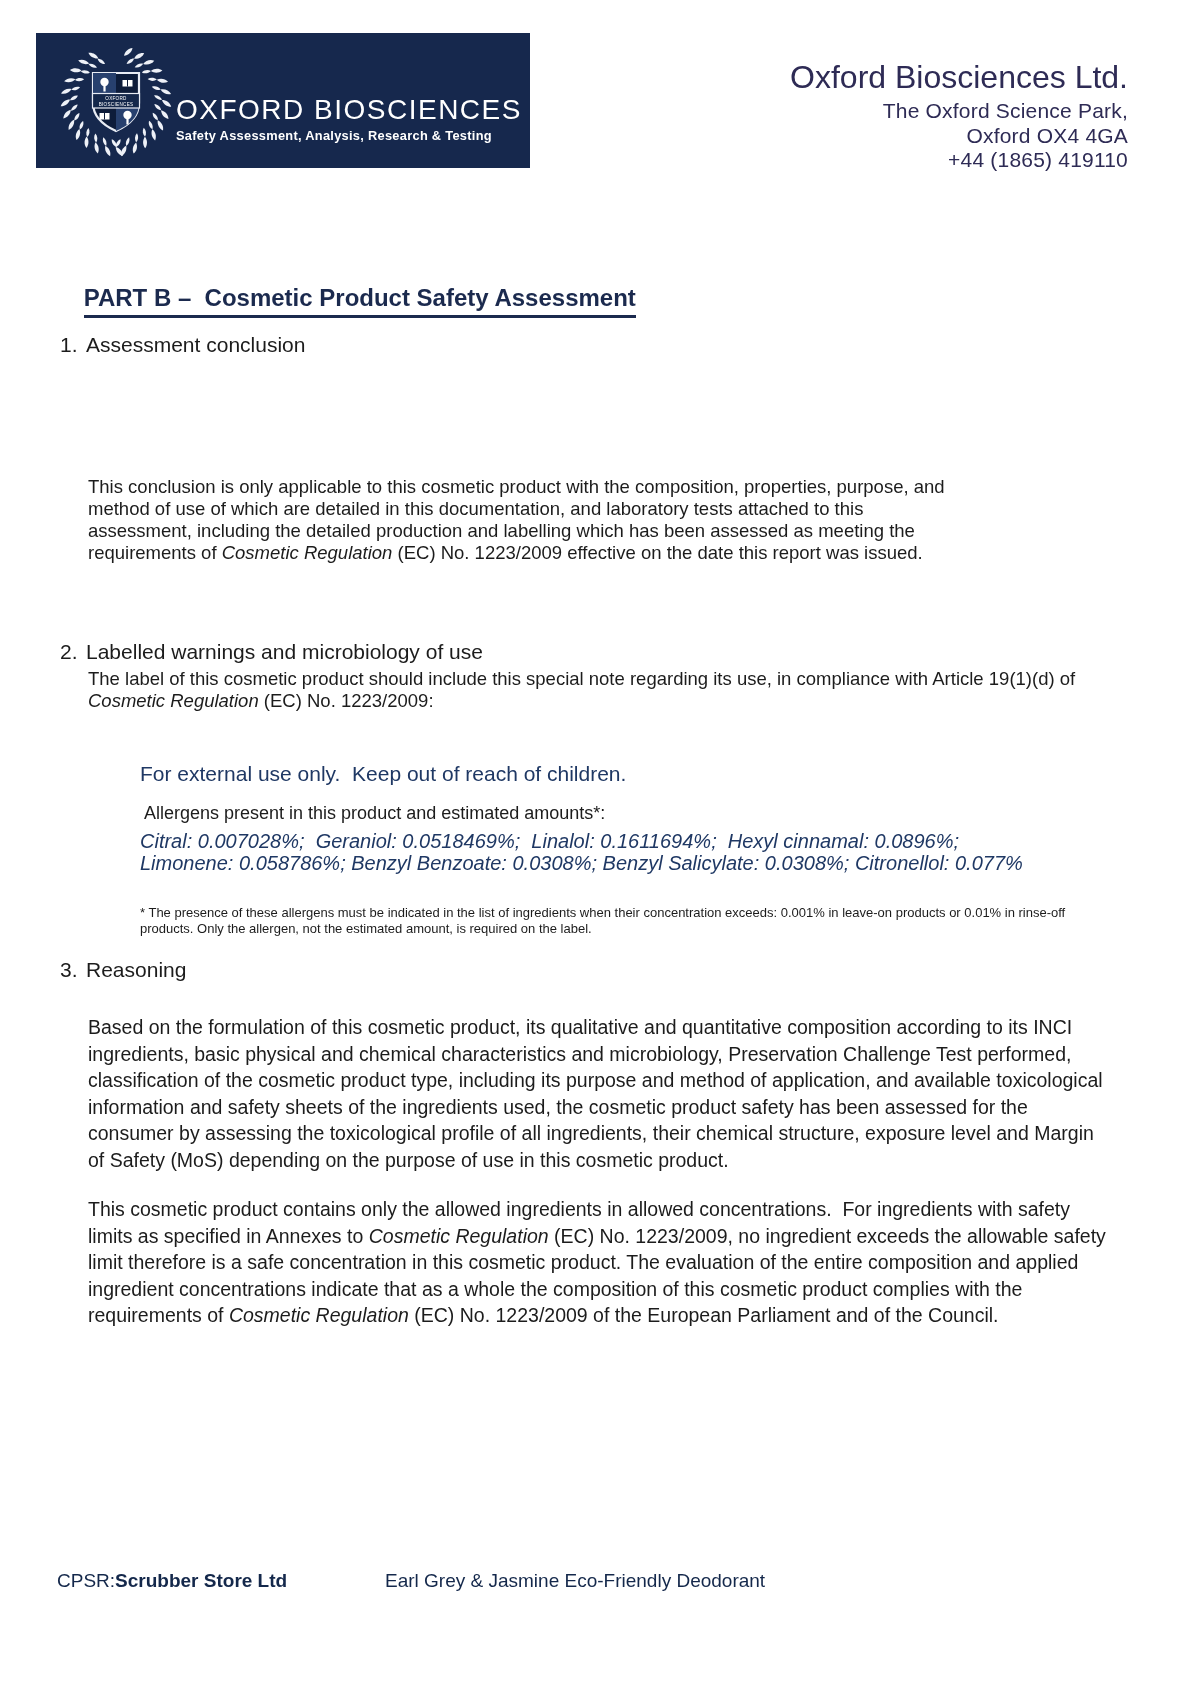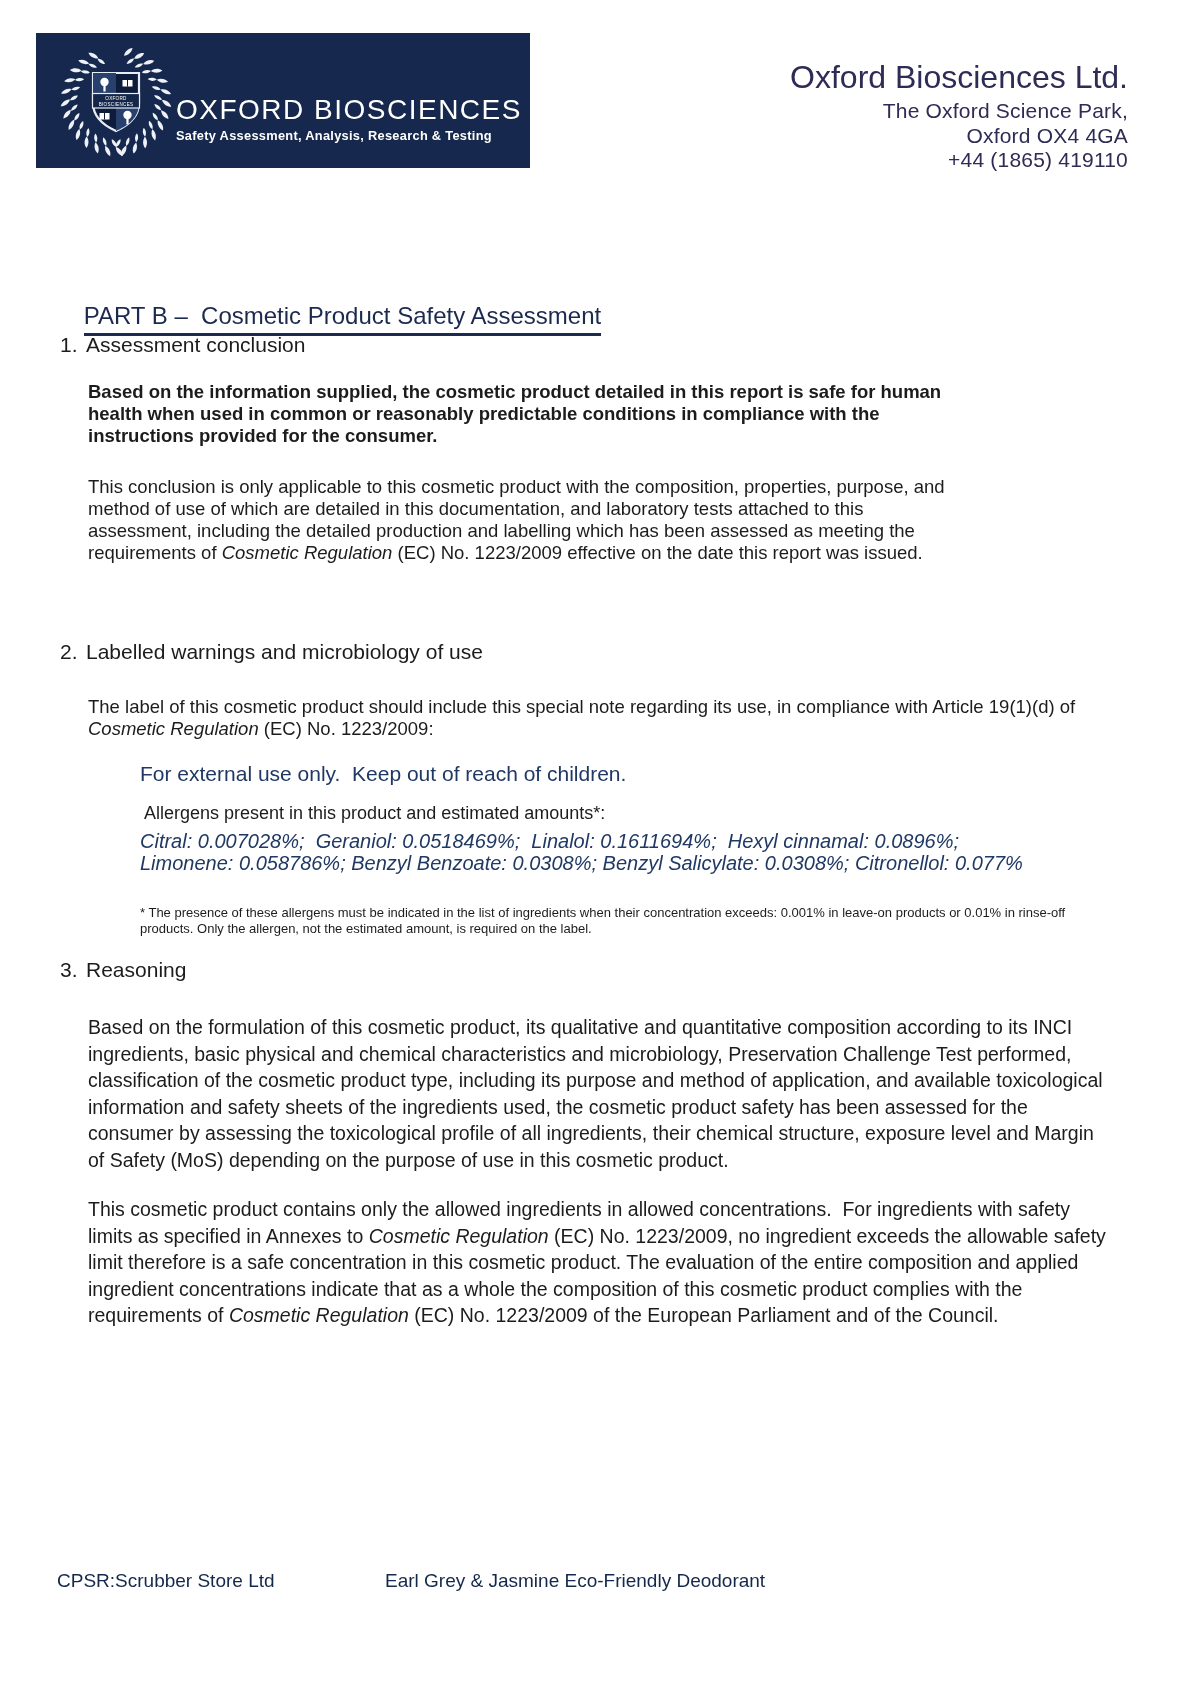--- a/index.html
+++ b/index.html
@@ -6,49 +6,49 @@
   .page{position:relative;width:1190px;height:1684px;background:#ffffff;
         font-family:"Liberation Sans","DejaVu Sans",sans-serif;color:#1c1c1c;overflow:hidden;}
 
   
   .banner{position:absolute;left:36px;top:33px;width:426px;height:135px;}
   .hdr-right{position:absolute;top:58px;right:62px;text-align:right;color:#2e2b55;}
   .hdr-company{font-size:32px;line-height:38px;margin-bottom:3px;}
   .hdr-line{font-size:21px;line-height:24.5px;letter-spacing:0.2px;}
 
   
-  .title{position:absolute;left:57px;top:274px;font-size:24px;font-weight:normal;color:#1b2a4e;white-space:pre;}
+  .title{position:absolute;left:57px;top:256px;font-size:24px;font-weight:bold;color:#1b2a4e;white-space:pre;}
   .title-underline{display:inline-block;border-bottom:3px solid #1b2a4e;padding-bottom:3px;}
 
   
   .sec-h{position:absolute;left:60px;font-size:21px;color:#1c1c1c;display:flex;}
   .sec-num{width:26px;flex:none;}
   #sec1-h{top:333px;}
   #sec2-h{top:640px;}
   #sec3-h{top:958px;}
 
   
   .para{position:absolute;left:88px;font-size:18.5px;line-height:22px;white-space:pre-wrap;margin:0;}
   #s1-bold{top:381px;width:858px;font-weight:bold;}
   #s1-para{top:476px;width:862px;}
-  #s2-para{top:696px;width:1025px;}
+  #s2-para{top:668px;width:1025px;}
   #s3-para1{top:1014px;width:1018px;font-size:19.5px;line-height:26.5px;}
   #s3-para2{top:1196px;width:1018px;font-size:19.5px;line-height:26.5px;}
 
   .warning{position:absolute;left:140px;top:762px;font-size:21px;color:#1f3864;white-space:pre-wrap;}
   .allerg-intro{position:absolute;left:144px;top:803px;font-size:18px;color:#1c1c1c;}
   .allergens{position:absolute;left:140px;top:831px;width:914px;font-size:20px;line-height:21.5px;
              font-style:italic;color:#1f3864;white-space:pre-wrap;}
   .footnote{position:absolute;left:140px;top:905px;width:970px;font-size:13px;line-height:15.5px;color:#1c1c1c;}
 
   .em{font-style:italic;}
 
   
   .footer{position:absolute;left:57px;top:1570px;font-size:19px;color:#14284b;}
-  .footer-company{font-weight:normal;}
+  .footer-company{font-weight:bold;}
   .footer-product{position:absolute;left:328px;top:0;white-space:nowrap;}
 </style>
 </head>
 <body>
 
 <div class="page">
 
   <div class="banner">
     <svg viewBox="0 0 494 135" width="494" height="135">
       <defs>
@@ -154,21 +154,20 @@
   </div>
 
   <div class="title">
     <span class="title-underline">PART B –  Cosmetic Product Safety Assessment</span>
   </div>
 
   <div class="sec-h" id="sec1-h">
     <span class="sec-num">1.</span>
     <span>Assessment conclusion</span>
   </div>
-  <p class="para" id="s1-bold">Based on the information supplied, the cosmetic product detailed in this report is safe for human health when used in common or reasonably predictable conditions in compliance with the instructions provided for the consumer.</p>
   <p class="para" id="s1-para"><span>This conclusion is only applicable to this cosmetic product with the composition, properties, purpose, and method of use of which are detailed in this documentation, and laboratory tests attached to this assessment, including the detailed production and labelling which has been assessed as meeting the requirements of </span><span class="em">Cosmetic Regulation</span><span> (EC) No. 1223/2009 effective on the date this report was issued.</span></p>
 
   <div class="sec-h" id="sec2-h">
     <span class="sec-num">2.</span>
     <span>Labelled warnings and microbiology of use</span>
   </div>
   <p class="para" id="s2-para"><span>The label of this cosmetic product should include this special note regarding its use, in compliance with Article 19(1)(d) of </span><span class="em">Cosmetic Regulation</span><span> (EC) No. 1223/2009:</span></p>
 
   <div class="warning">For external use only.  Keep out of reach of children.</div>
   <div class="allerg-intro">Allergens present in this product and estimated amounts*:</div>

